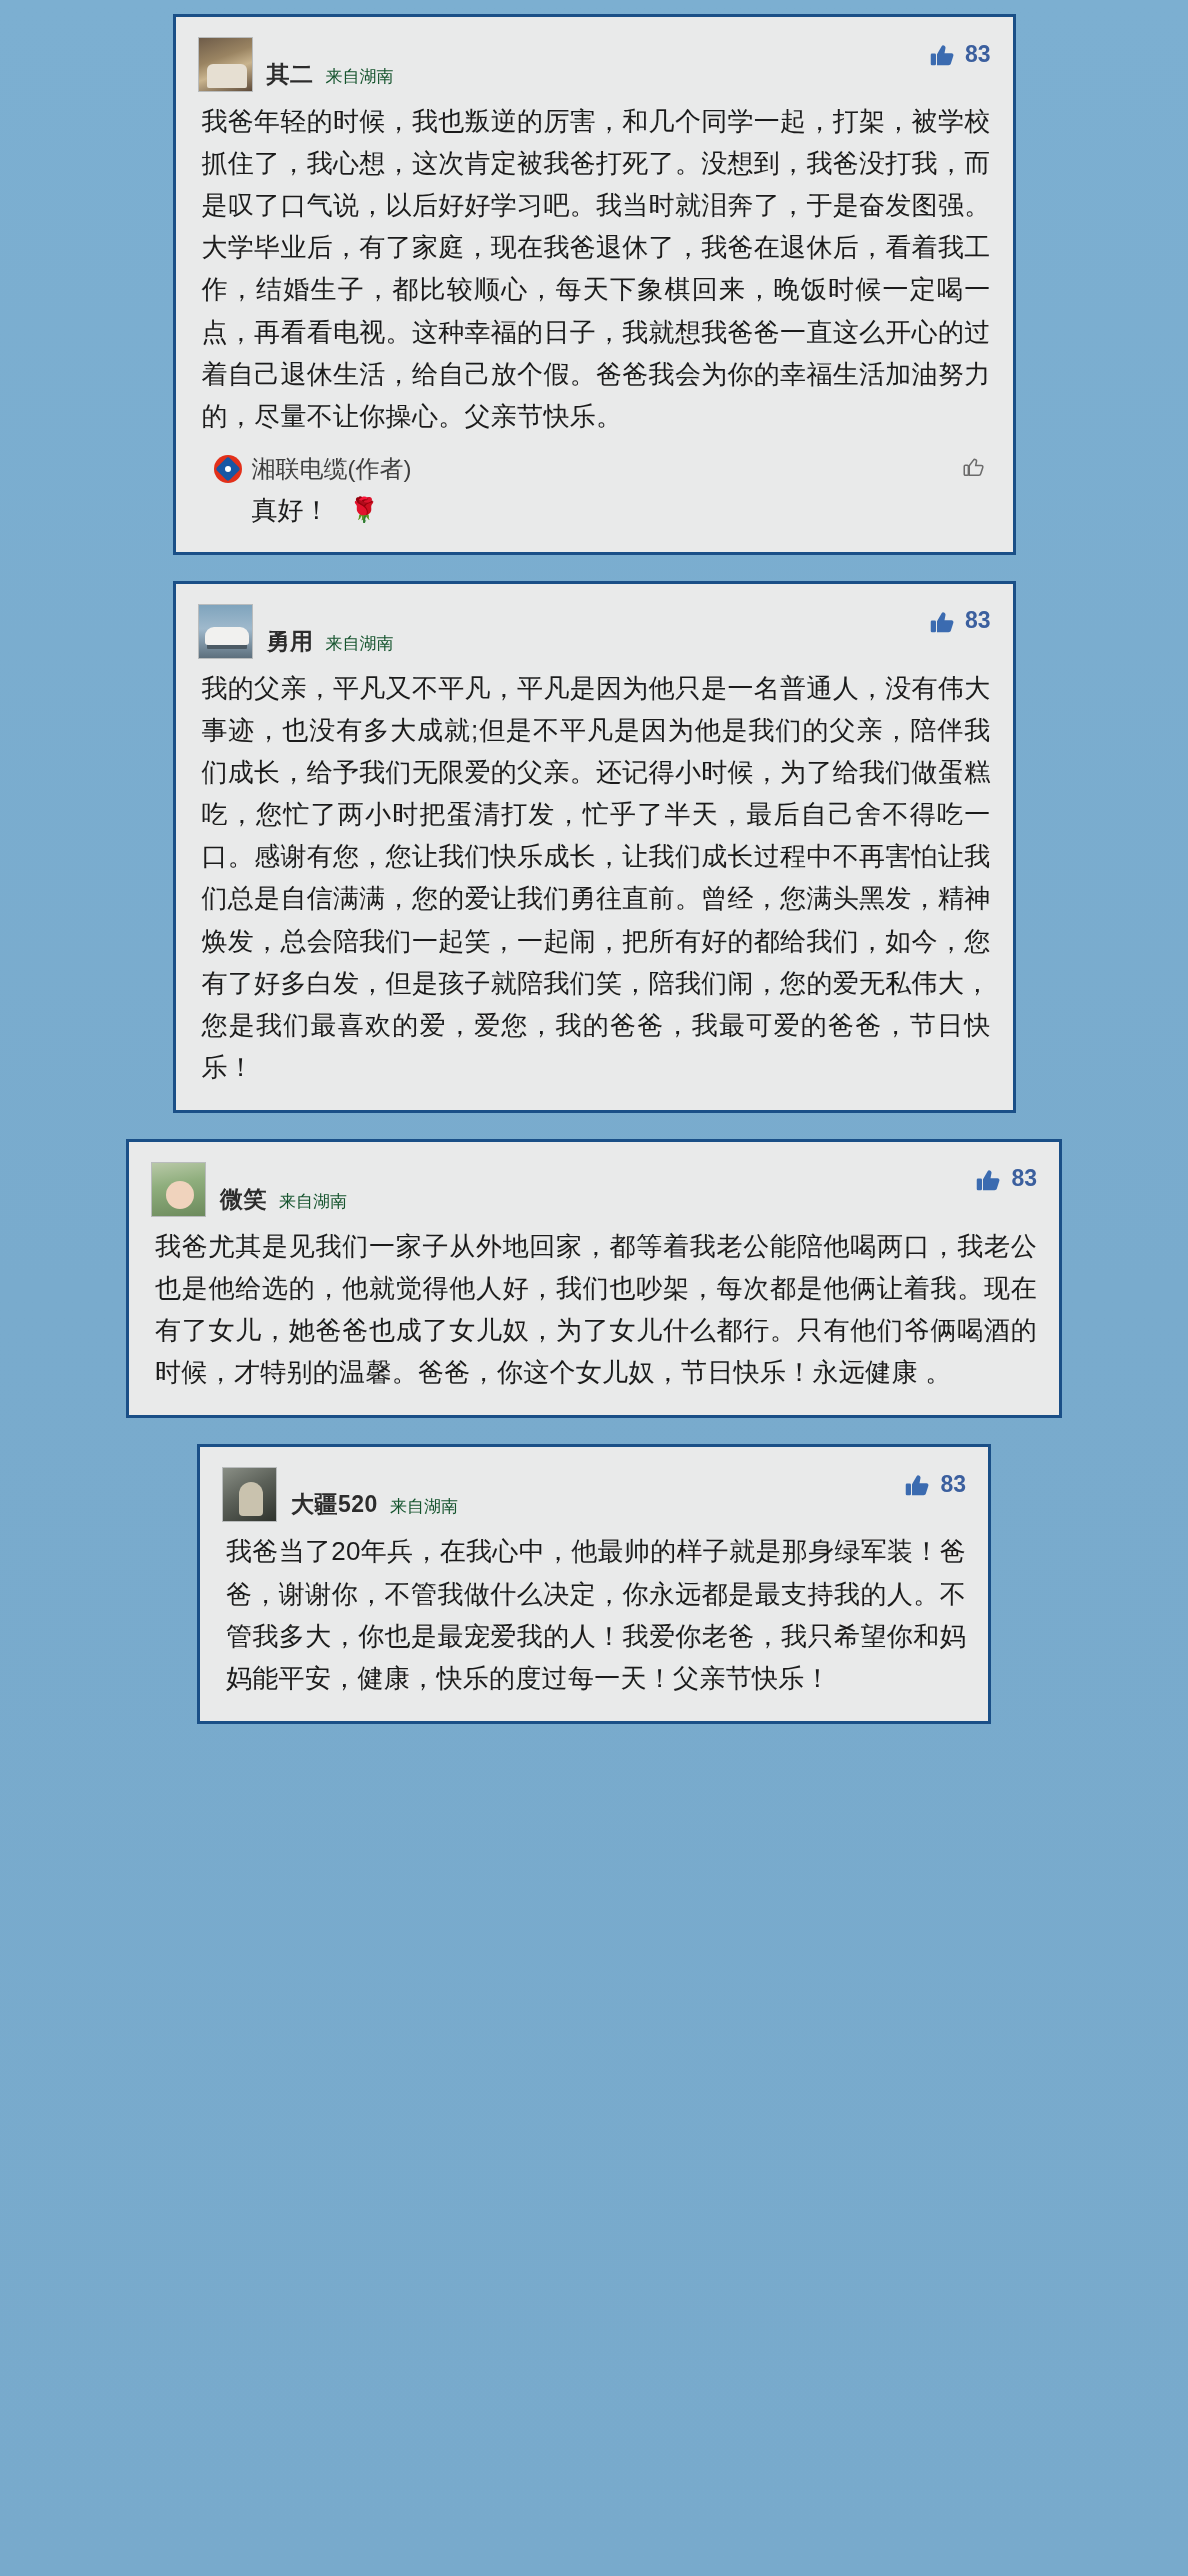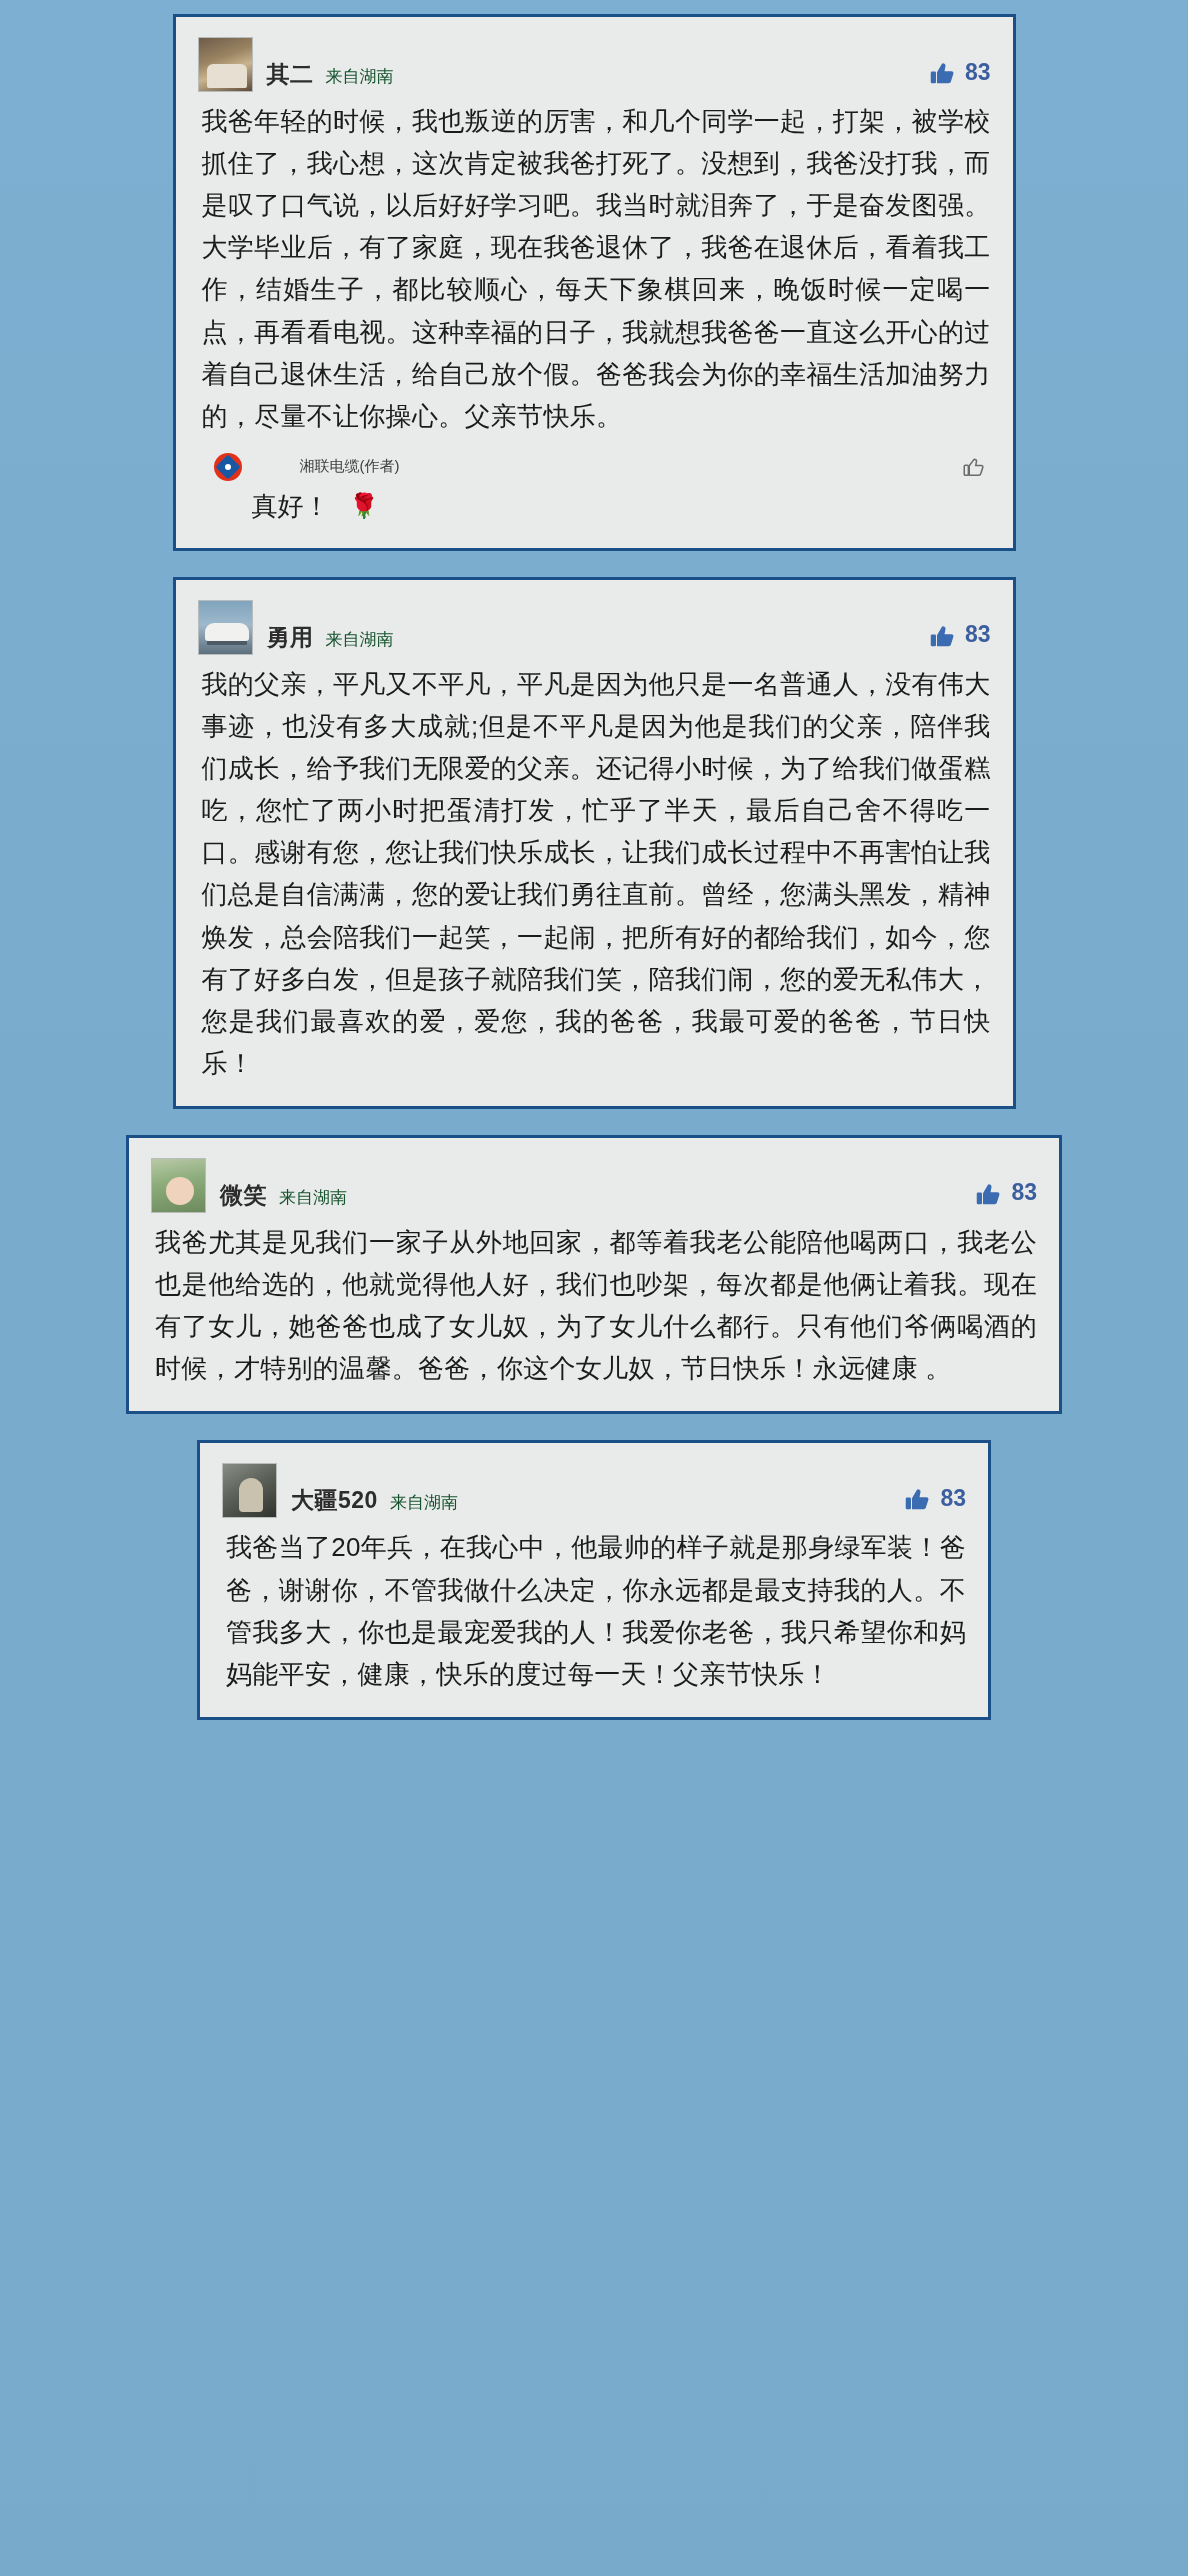--- a/index.html
+++ b/index.html
@@ -100,21 +100,21 @@
     font-weight: 700;
     letter-spacing: 0.5px;
   }
   .location {
     font-size: 17px;
     color: #14532d;
   }
   .like-box {
     position: absolute;
     right: 0;
-    top: 20px;
+    top: 2px;
     display: flex;
     align-items: center;
     gap: 8px;
   }
   .like-count {
     font-size: 23px;
     color: #3b5f9e;
     font-weight: 700;
   }
   .thumb-svg { display: block; }
@@ -165,23 +165,22 @@
   }
   .brand-logo::after {
     content: "";
     position: absolute;
     left: 11px; top: 11px;
     width: 6px; height: 6px;
     background: #ffffff;
     border-radius: 50%;
   }
   .reply-name {
-    font-size: 15px;
+    font-size: 24px;
     color: #3f3f3f;
-    margin-left: 48px;
   }
   .reply-thumb {
     position: absolute;
     right: 4px;
     top: 0;
   }
   .reply-text {
     margin-top: 6px;
     padding-left: 38px;
     font-size: 26px;

